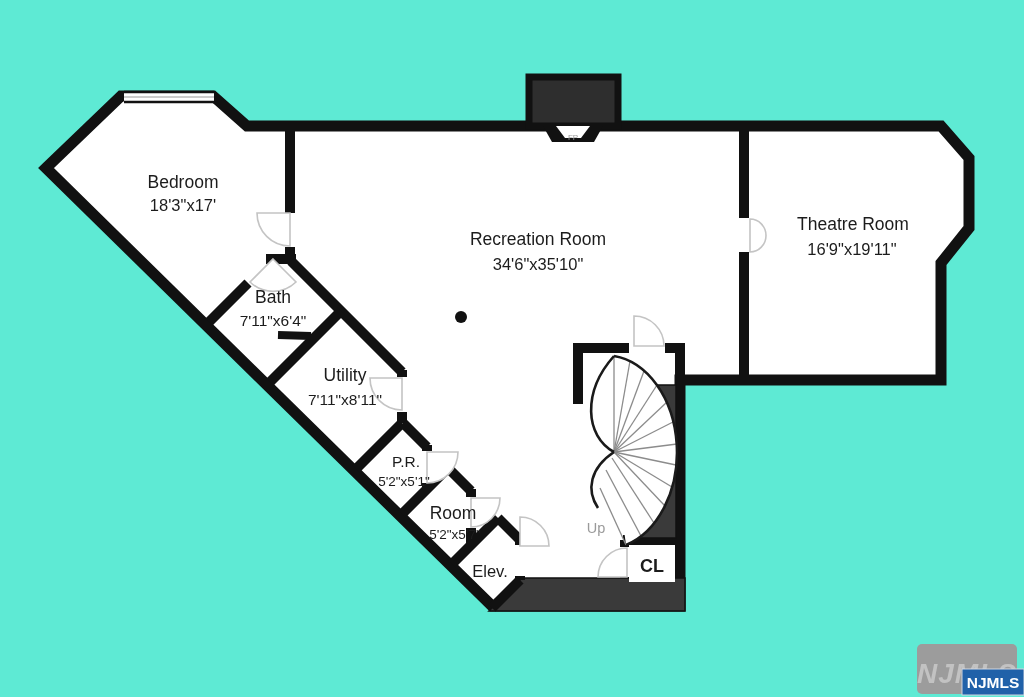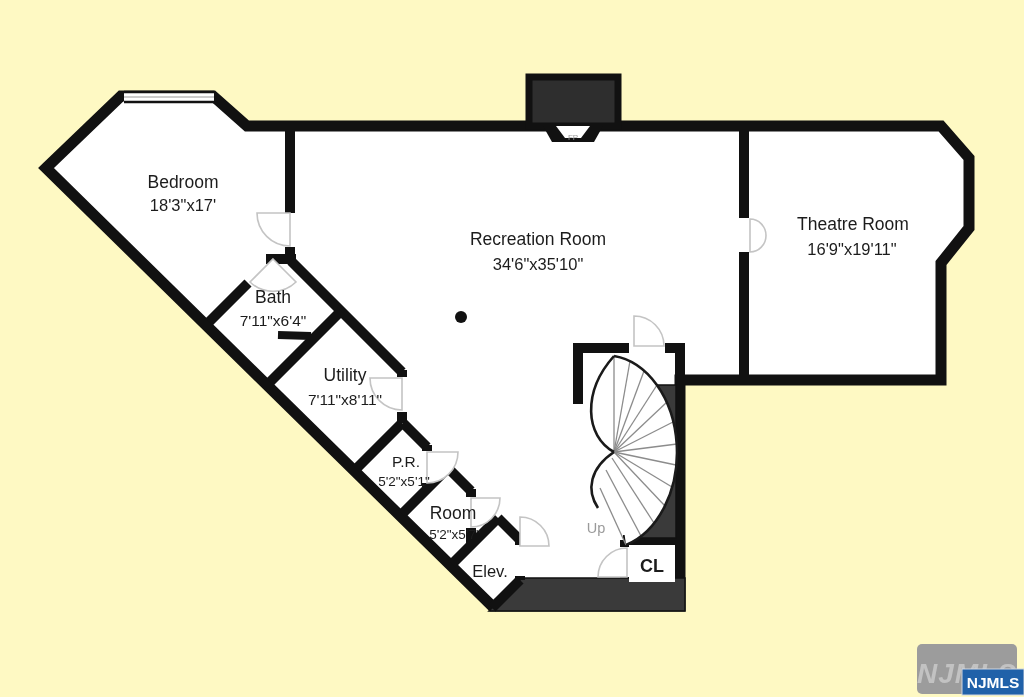--- a/index.html
+++ b/index.html
@@ -1,16 +1,16 @@
 <!DOCTYPE html>
 <html><head>
 <meta charset="utf-8">
 <style>
   html,body{margin:0;padding:0;background:#ffffff;}
-  .canvas{position:relative;width:1024px;height:697px;background:#fef9c3;overflow:hidden;
+  .canvas{position:relative;width:1024px;height:697px;background:#5eead4;overflow:hidden;
           font-family:"Liberation Sans", sans-serif;text-decoration:underline;}
   svg{display:block;}
   .wall{stroke:#111111;fill:none;stroke-linecap:butt;stroke-linejoin:miter;}
   .outer{stroke-width:11;fill:#ffffff;}
   .inner{stroke-width:10;}
   .thin{stroke-width:8;}
   .opening{fill:#ffffff;stroke:none;}
   .door{fill:#ffffff;stroke:#c4c4c4;stroke-width:1.6;}
   .poche{fill:#3a3a3a;stroke:#111111;stroke-width:1.5;}
   .tread{stroke:#8c8c8c;stroke-width:1.3;}

